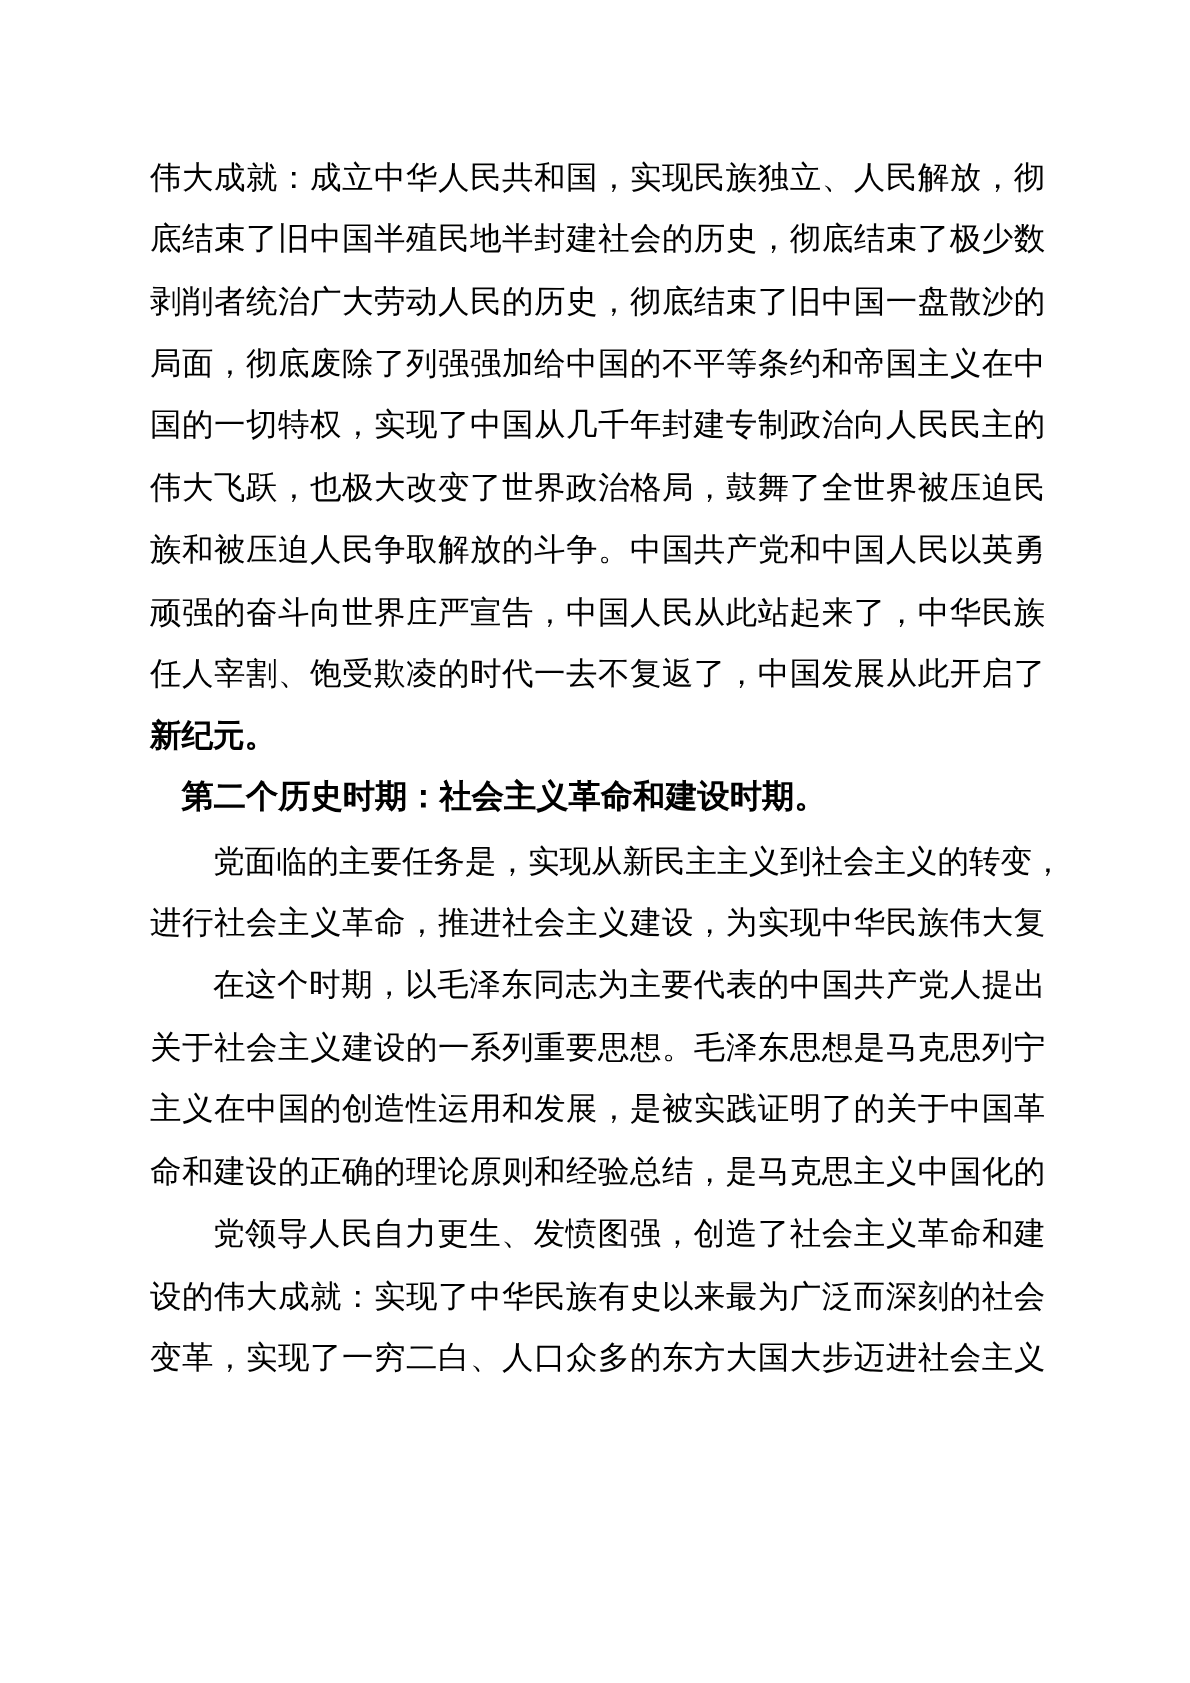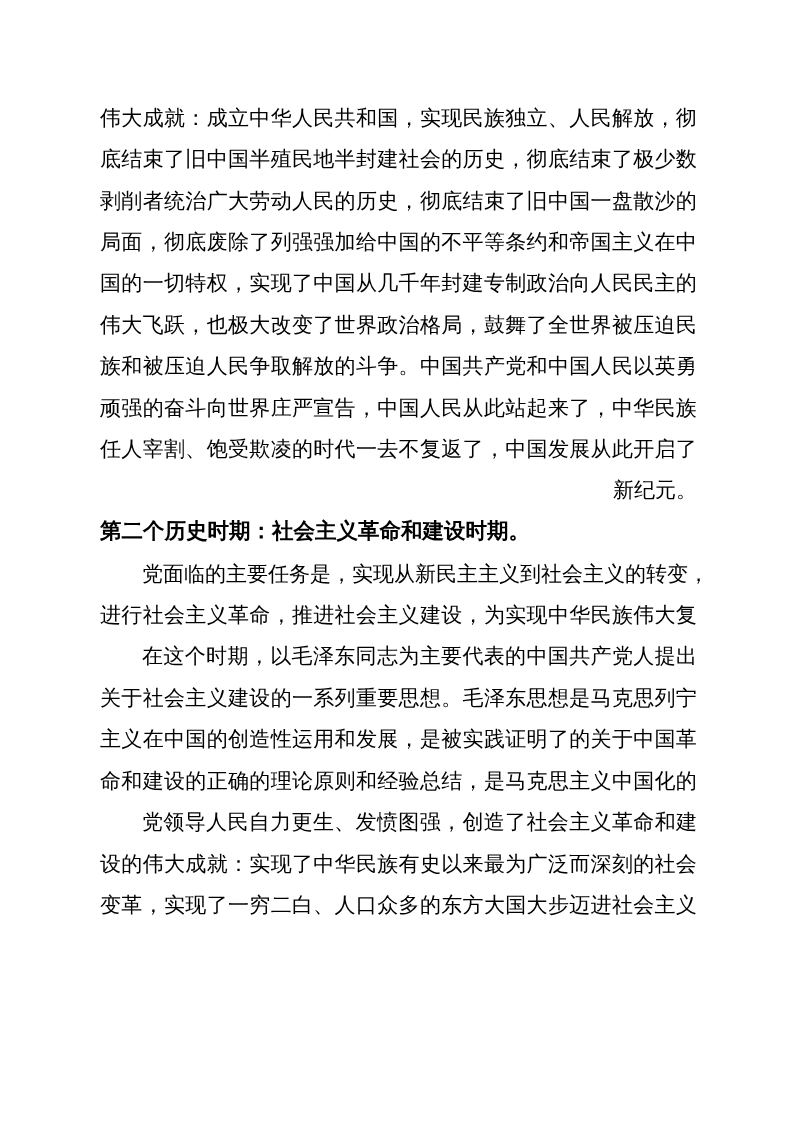--- a/index.html
+++ b/index.html
@@ -33,36 +33,38 @@
     justify-content: space-between;
     align-items: center;
   }
   .doc-line.justified span {
     display: inline-block;
     white-space: pre;
   }
   
   .doc-line.plain {
     line-height: 41.45px;
-    text-align: right;
+    text-align: left;
     white-space: nowrap;
+    font-weight: bold;
   }
   
   .doc-line.indent {
     padding-left: 42px;
   }
   .doc-heading {
     height: 41.45px;
     line-height: 41.45px;
     font-size: 21.5px;
     font-weight: bold;
     color: #000000;
     text-align: left;
     white-space: nowrap;
     font-family: "Liberation Serif", serif;
+    margin-left: 21px;
   }
 </style>
 </head>
 <body>
 
 <div class="page">
   <div class="text-block">
     <div class="paragraph">
         <div class="doc-line justified">
           <span>伟</span>

